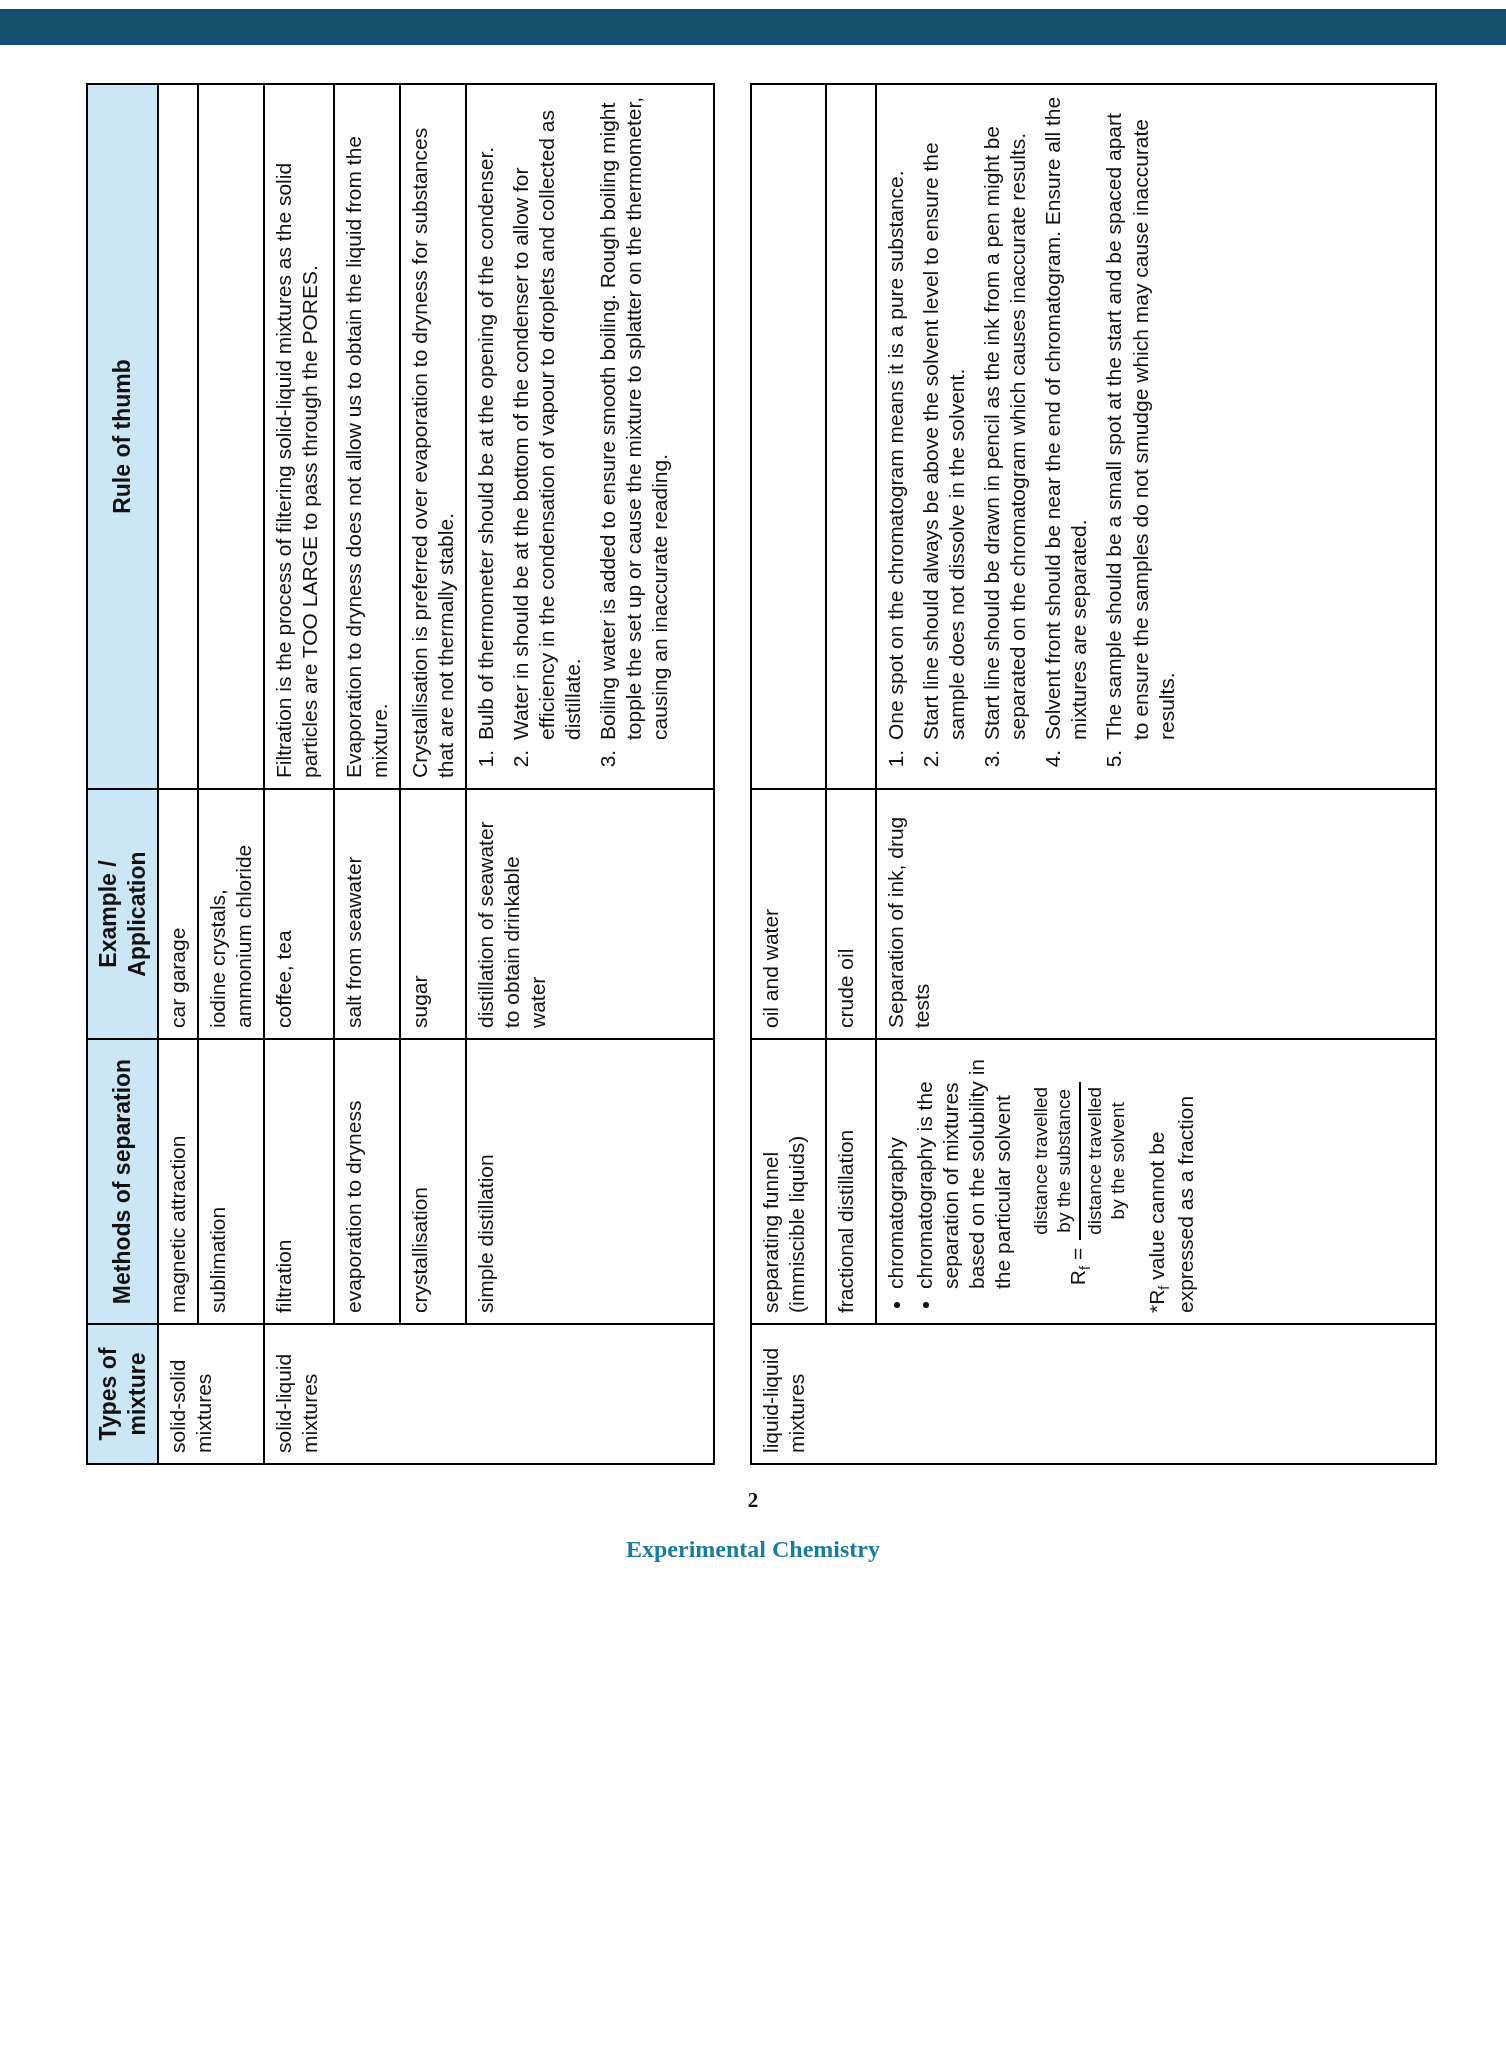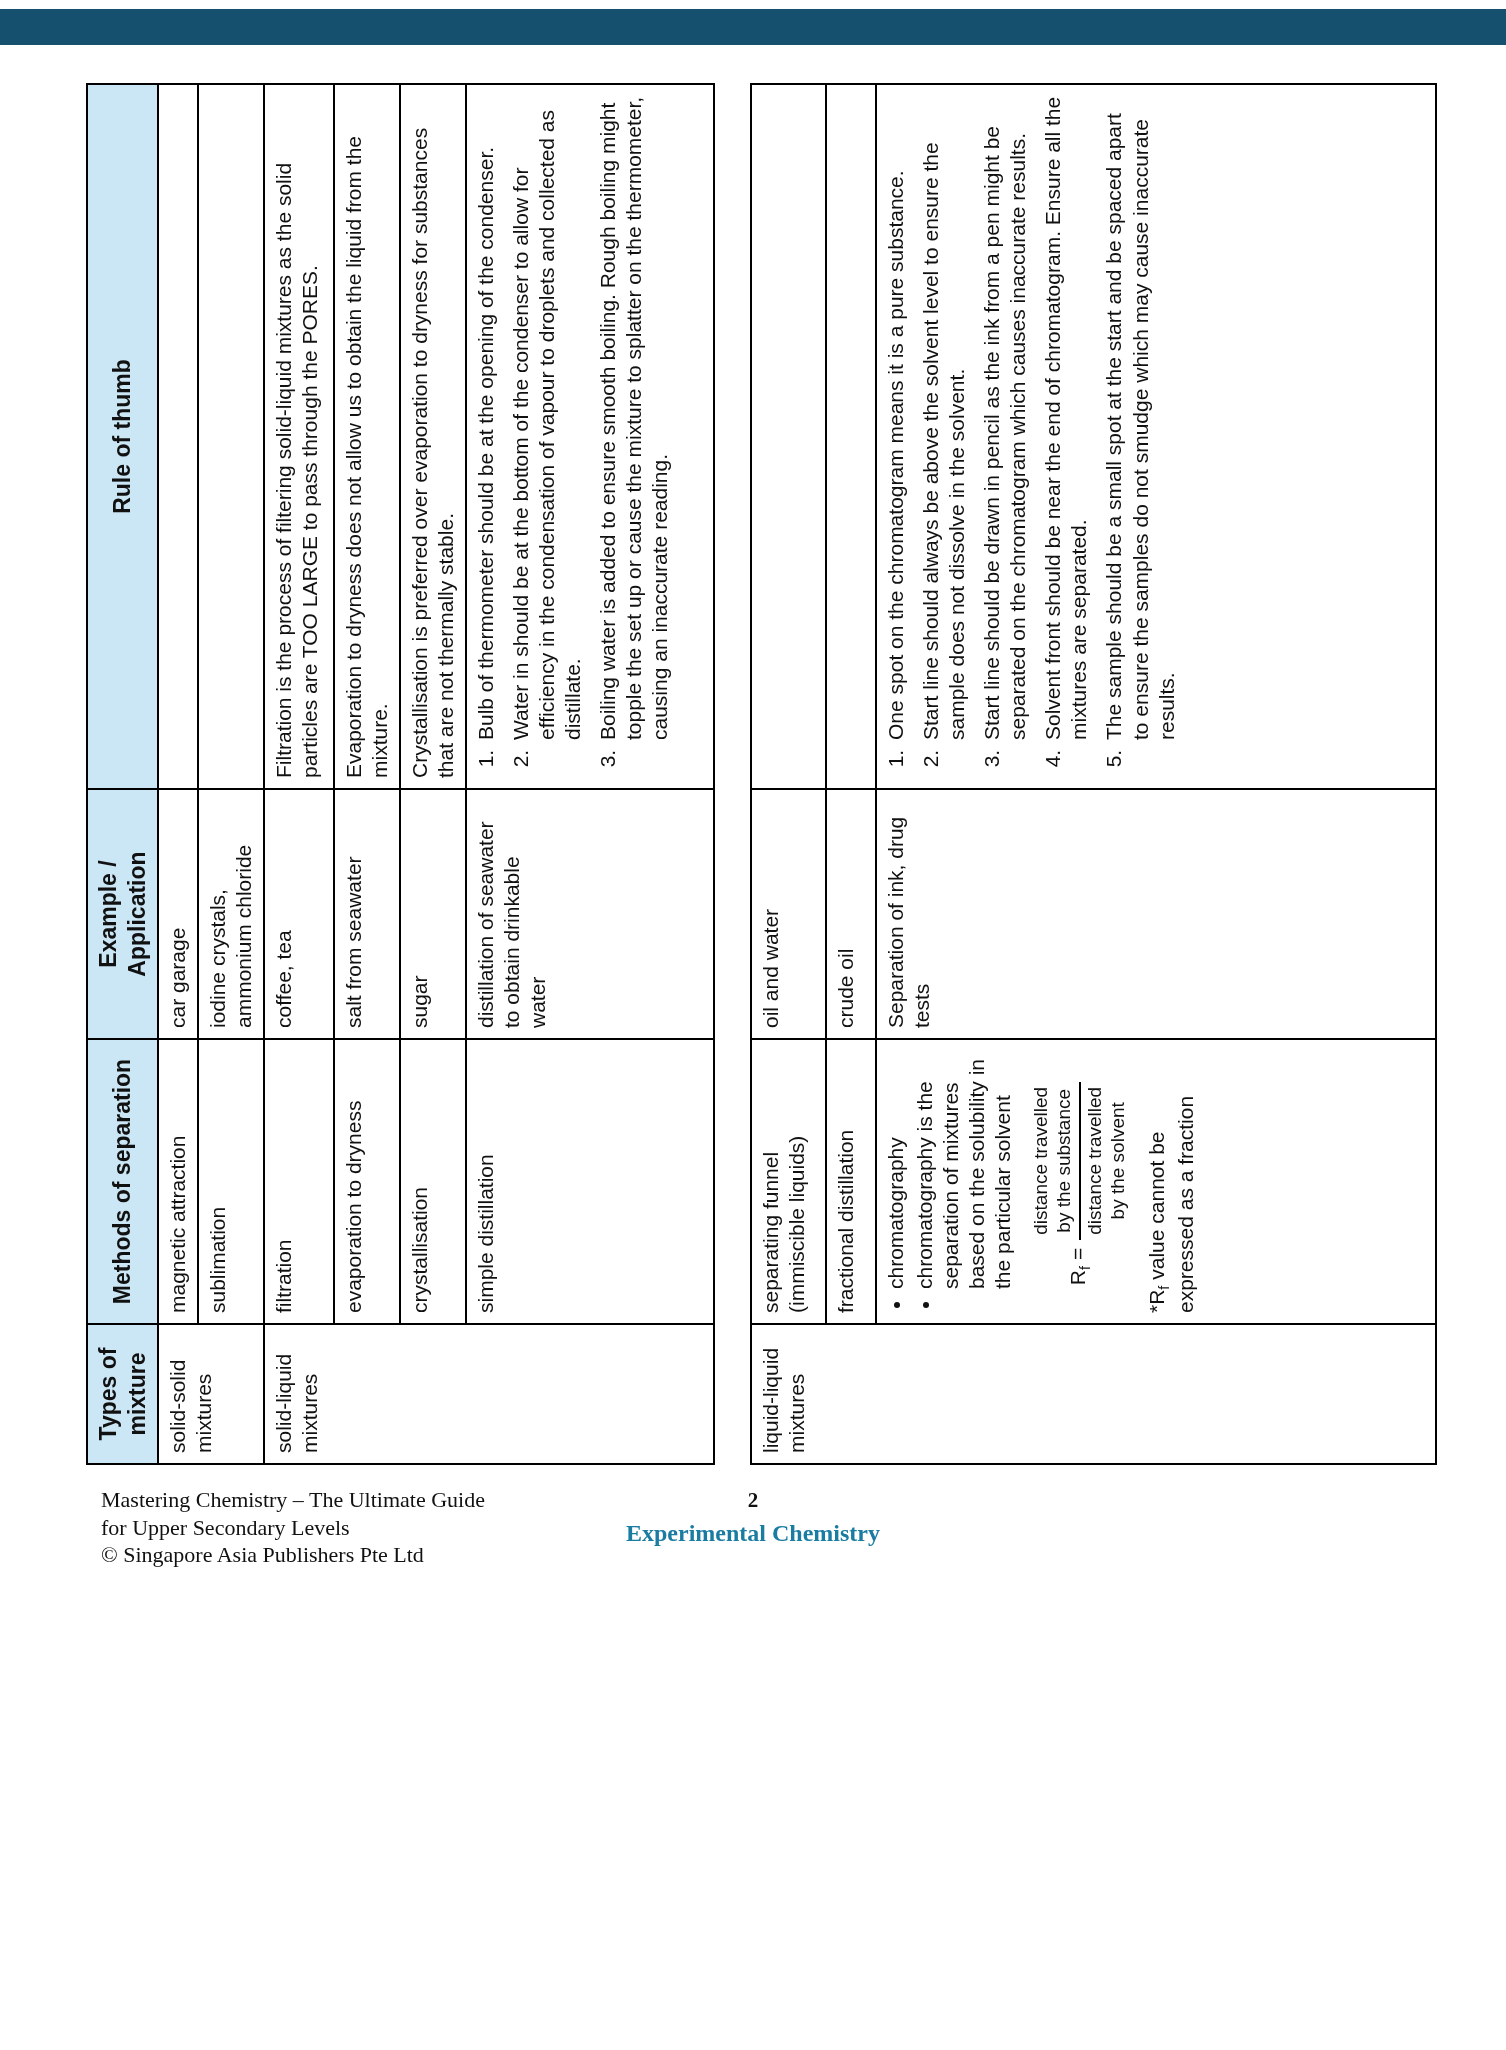--- a/index.html
+++ b/index.html
@@ -94,21 +94,21 @@
     color: #111111;
   }
   .footer-center {
     position: absolute;
     left: 0; top: 1488px;
     width: 1506px;
     text-align: center;
     font-family: "Liberation Serif", serif;
   }
   .page-num { font-weight: bold; font-size: 21px; color: #111111; }
-  .section-title { font-weight: bold; font-size: 24px; margin-top: 7px; color: var(--accent-teal, #1a7ca3); }
+  .section-title { font-weight: bold; font-size: 24px; margin-top: 23px; color: var(--accent-teal, #1a7ca3); }
 </style>
 </head>
 <body>
 
 <div class="page">
   <div class="top-bar"></div>
 
   <div class="rotated-area">
 
     <table class="sep-table t1">
@@ -213,23 +213,18 @@
               <li>Solvent front should be near the end of chromatogram. Ensure all the mixtures are separated.</li>
               <li>The sample should be a small spot at the start and be spaced apart to ensure the samples do not smudge which may cause inaccurate results.</li>
             </ol>
           </td>
         </tr>
       </tbody>
     </table>
 
   </div>
 
-  <div class="footer-left">
-    <div>Mastering Chemistry – The Ultimate Guide</div>
-    <div>for Upper Secondary Levels</div>
-    <div>© Singapore Asia Publishers Pte Ltd</div>
-  </div>
 
   <div class="footer-center">
     <div class="page-num">2</div>
     <div class="section-title">Experimental Chemistry</div>
   </div>
 </div>
 
 </body></html>

